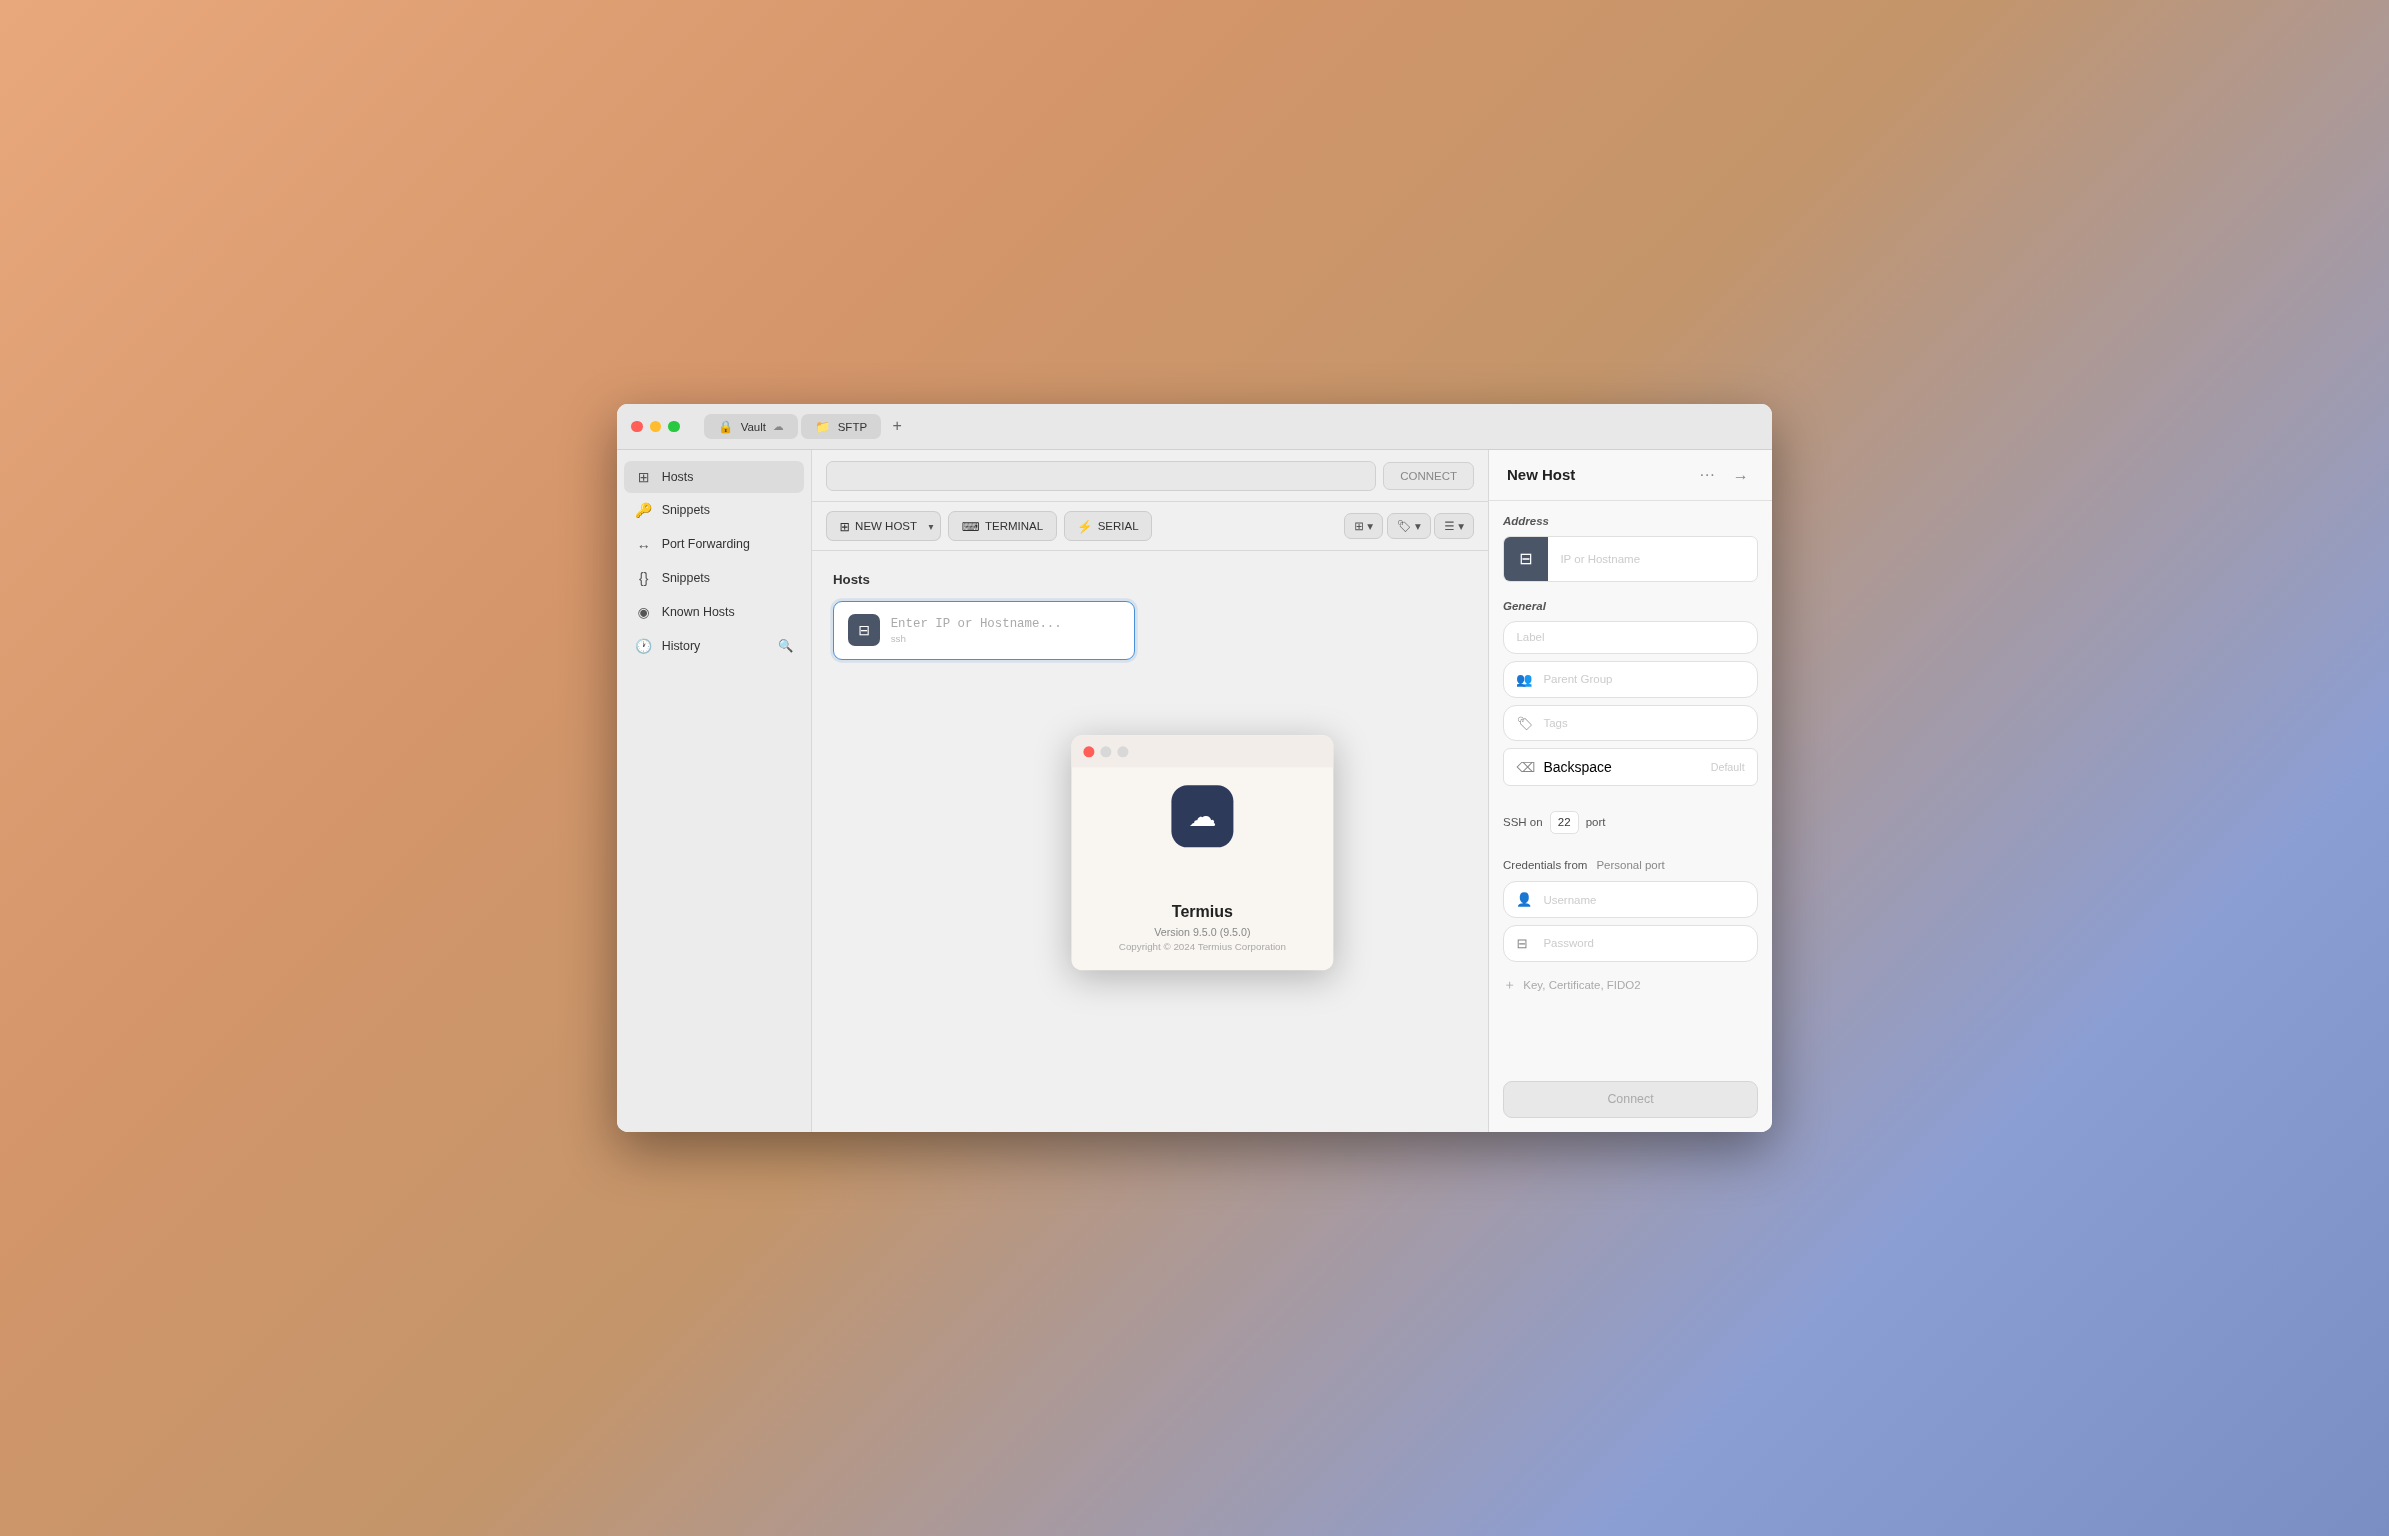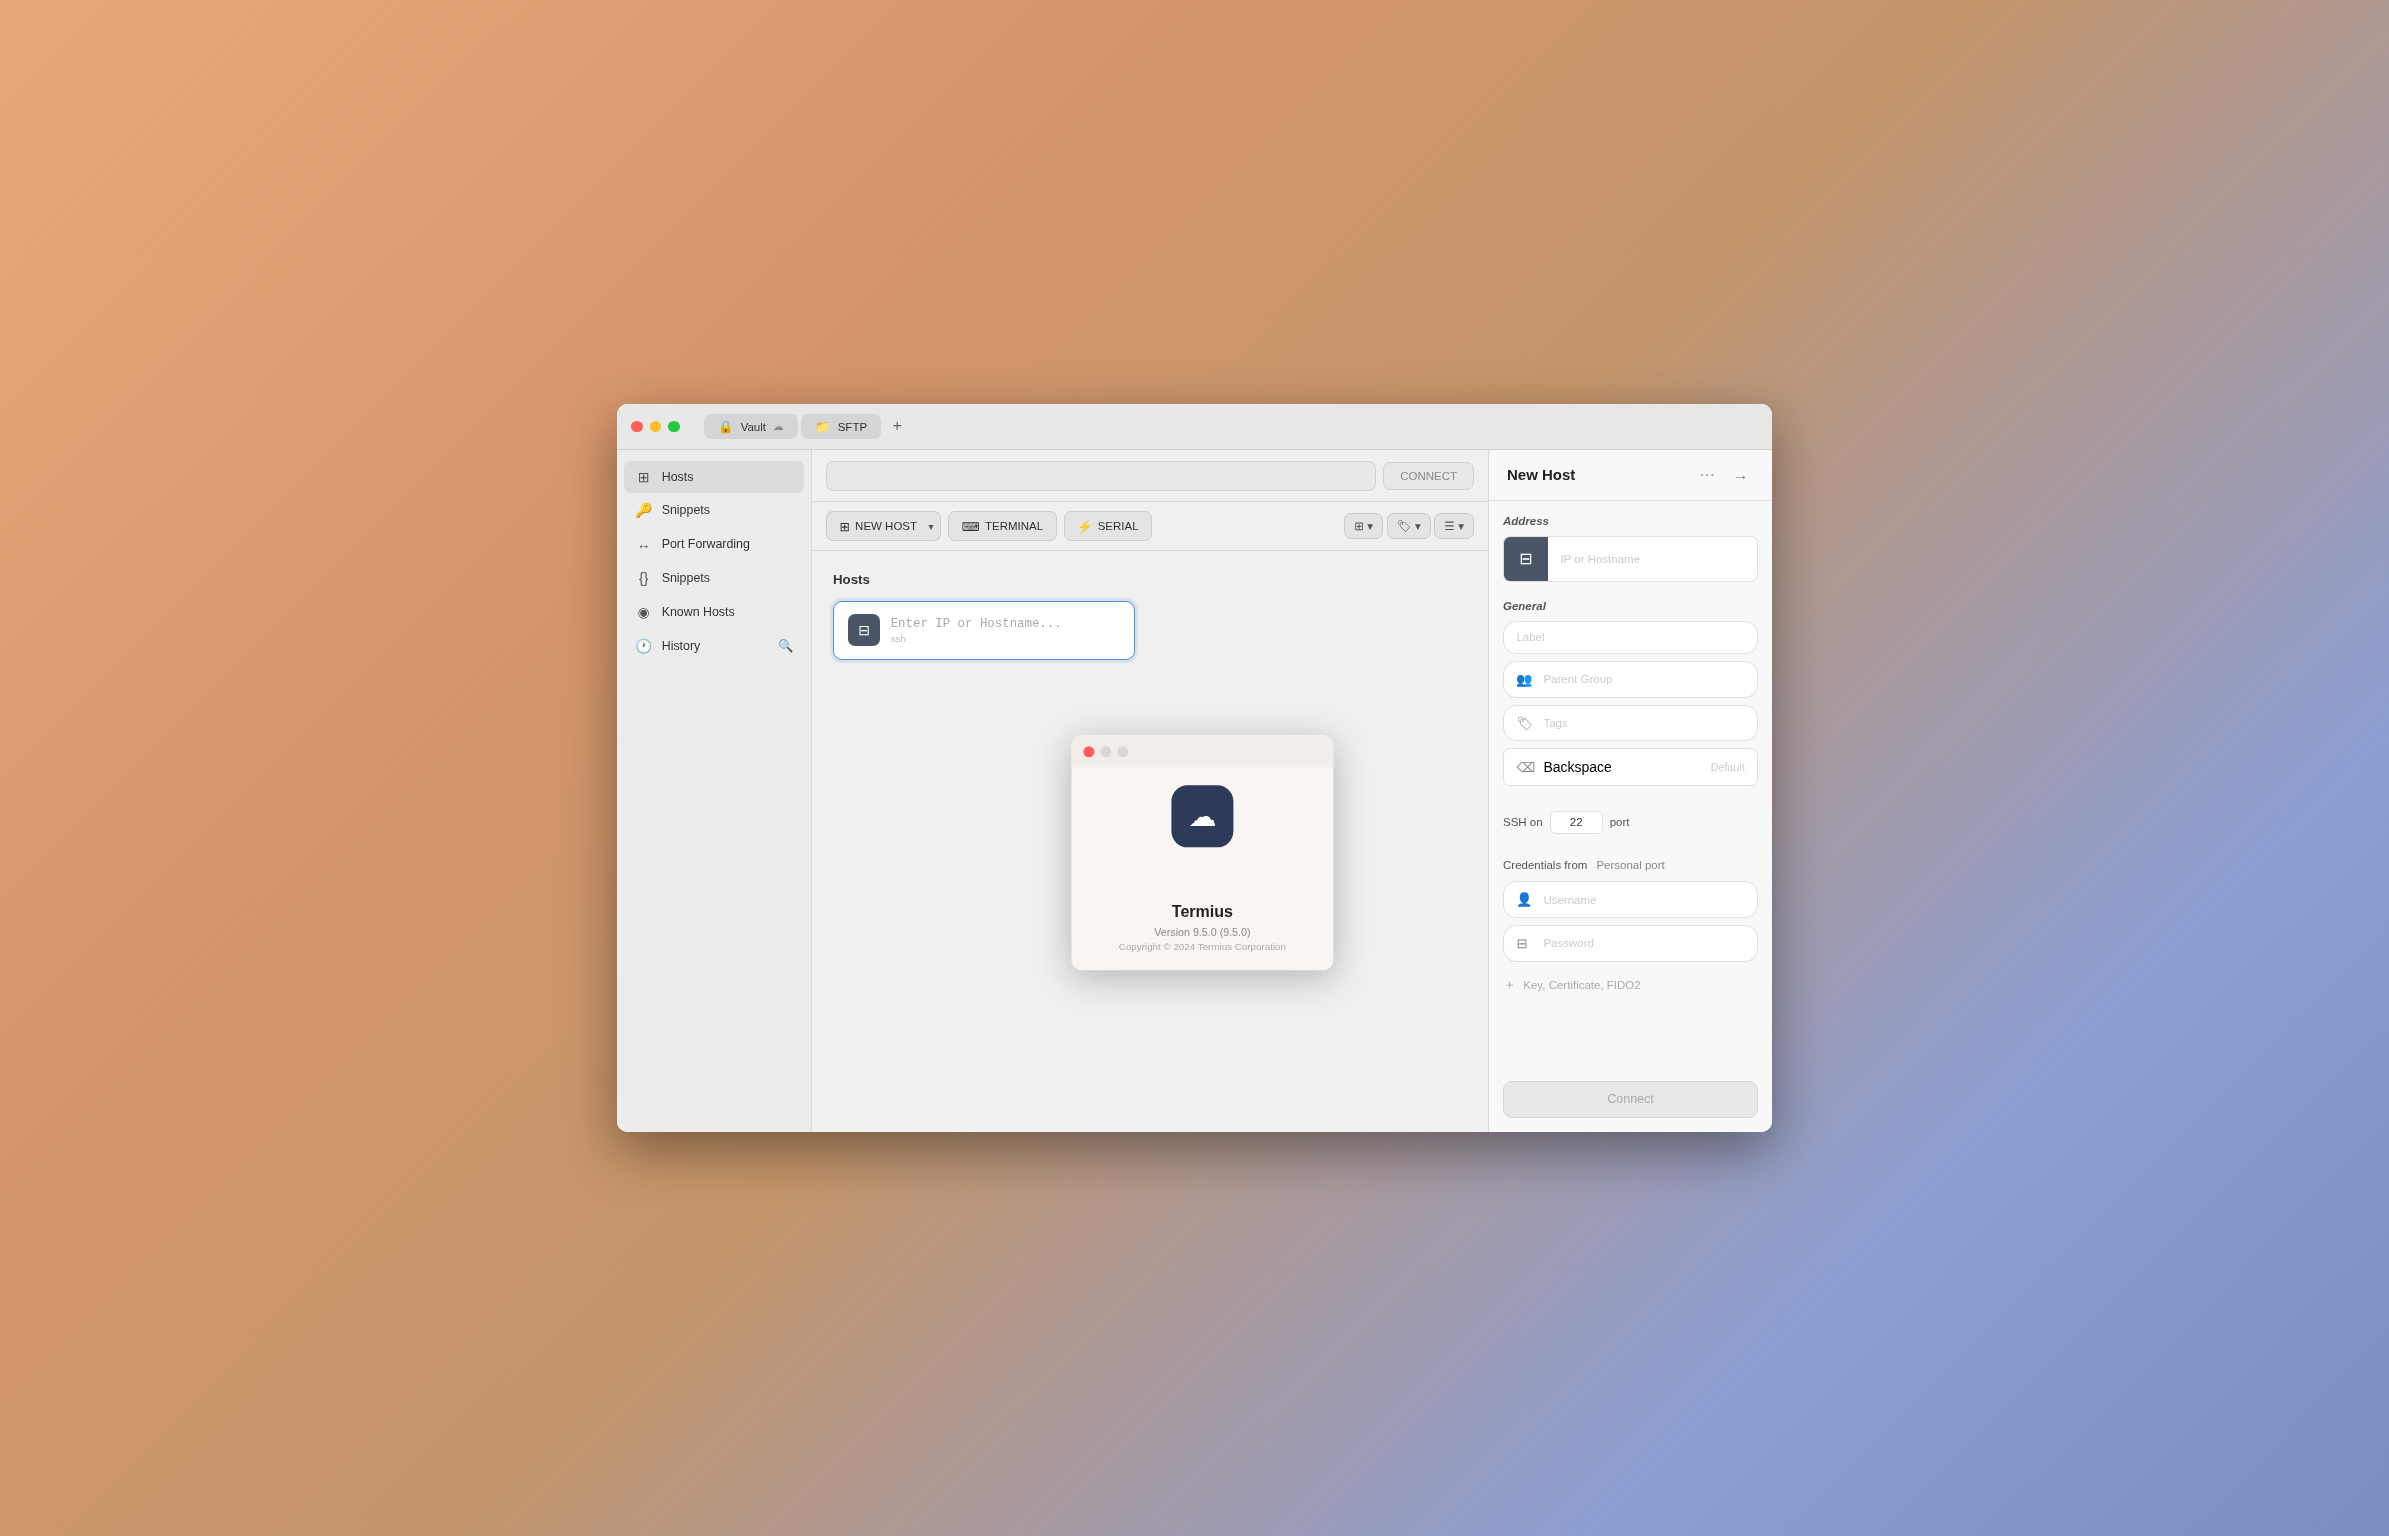--- a/index.html
+++ b/index.html
@@ -420,21 +420,21 @@
     .address-input::placeholder { color: #ccc; }
     .ssh-row {
       display: flex;
       align-items: center;
       gap: 7px;
       margin-bottom: 9px;
       padding: 7px 0;
     }
     .ssh-label { font-size: 11.5px; color: #555; }
     .ssh-port-input {
-      width: 53px;
+      width: 29px;
       border: 0.9px solid #e0e0e0;
       border-radius: 5.3px;
       padding: 4.4px 7px;
       font-size: 11.5px;
       text-align: center;
       background: white;
       color: #333;
     }
     .port-label { font-size: 11.5px; color: #555; }
     .credentials-row {

